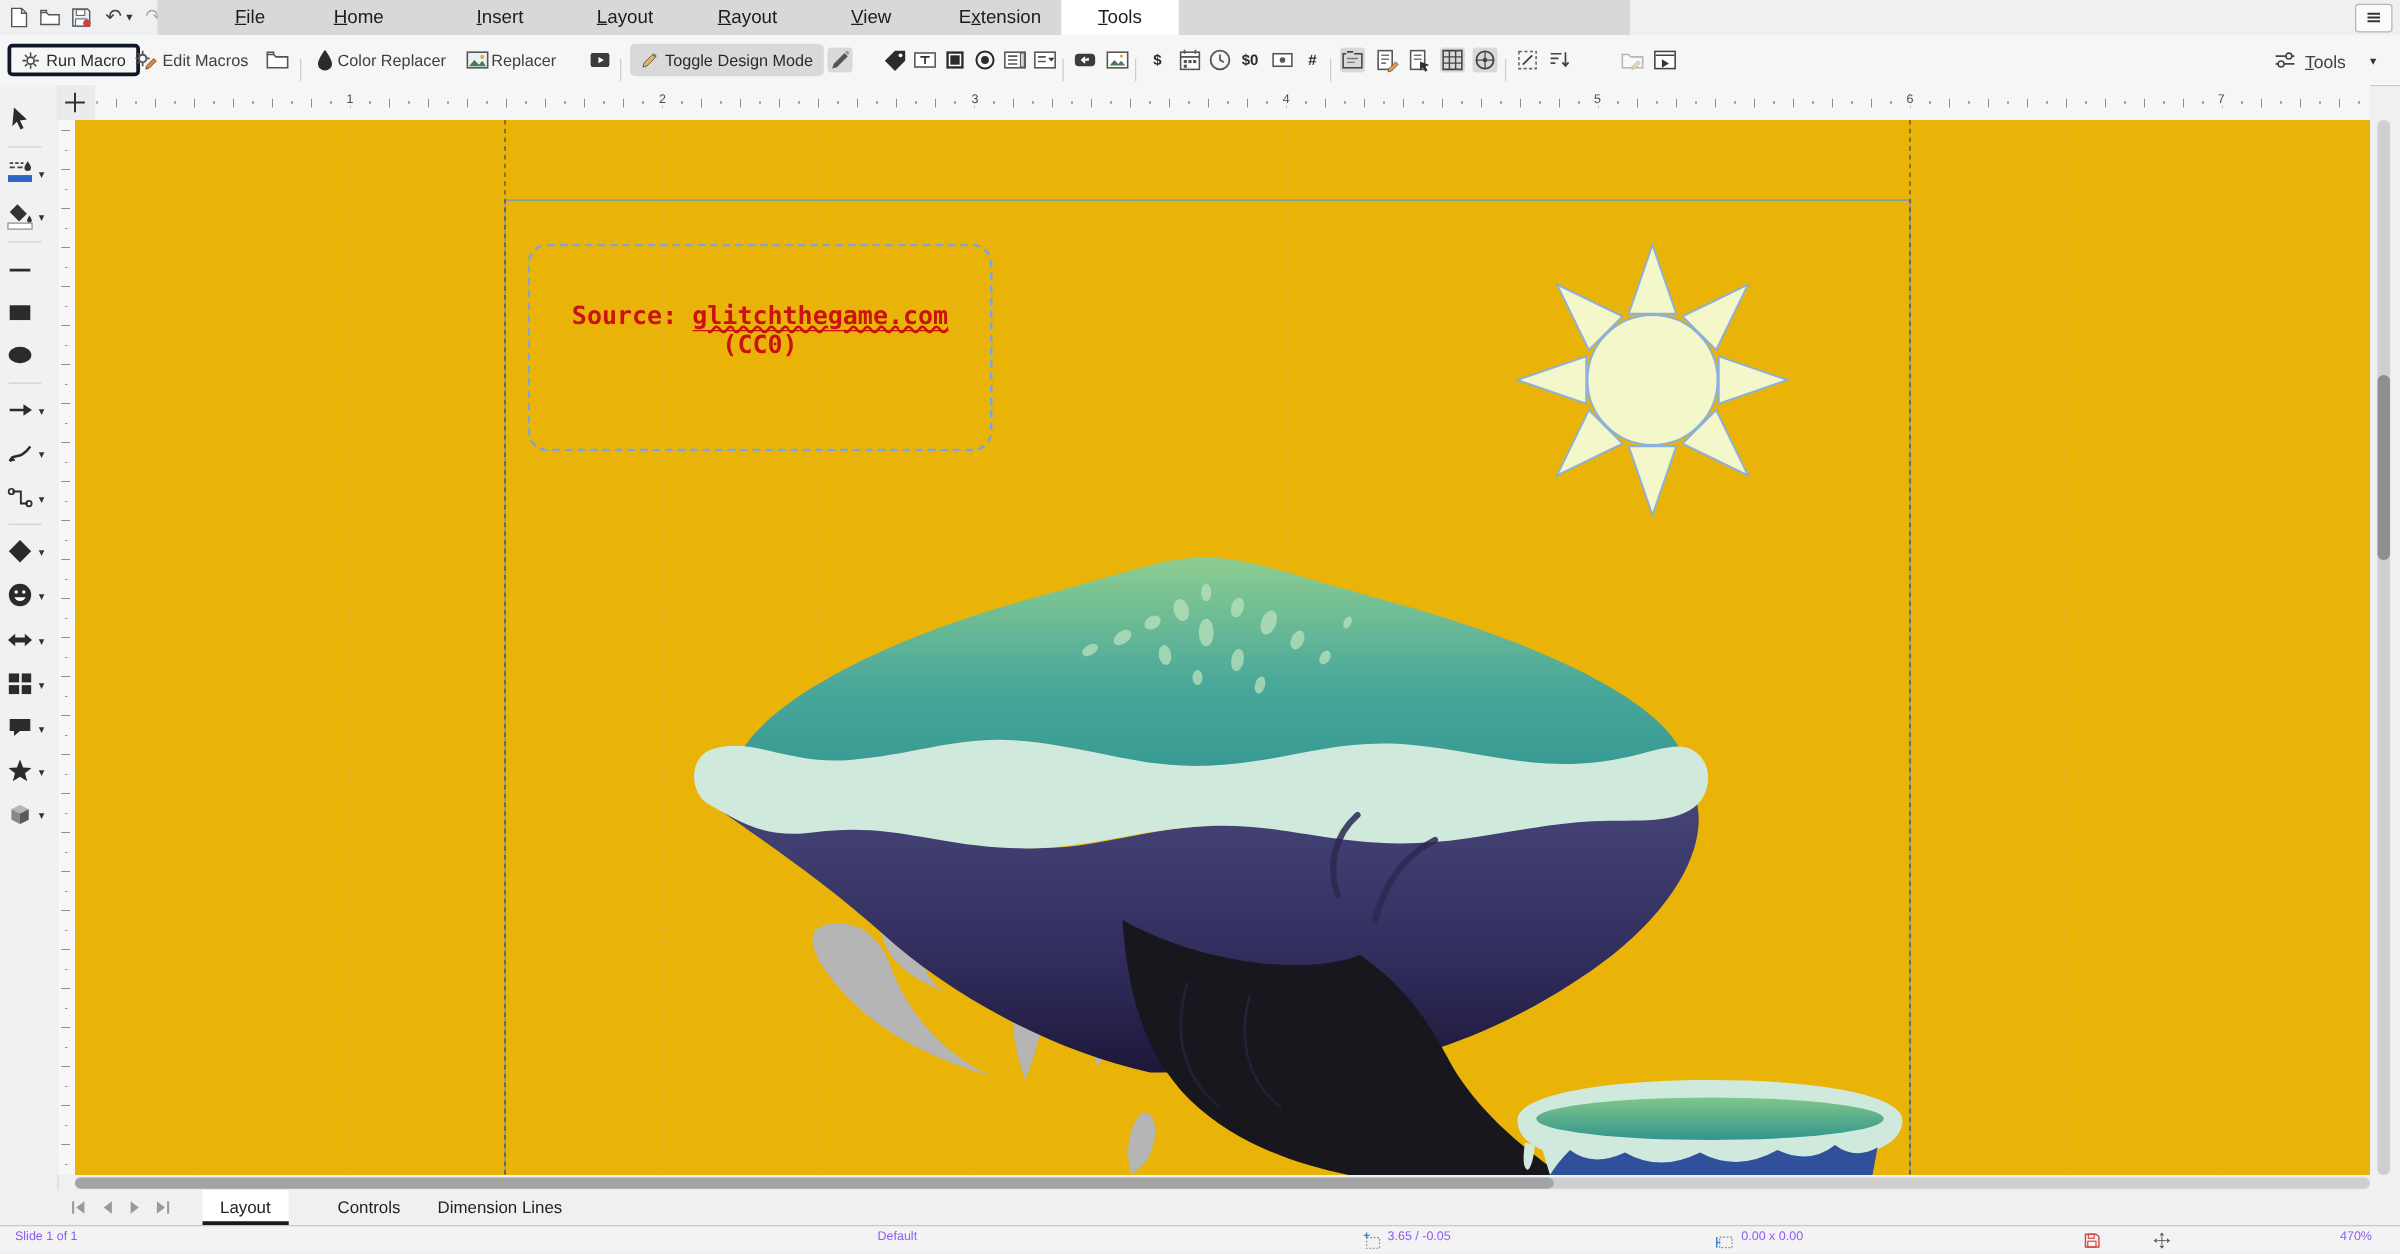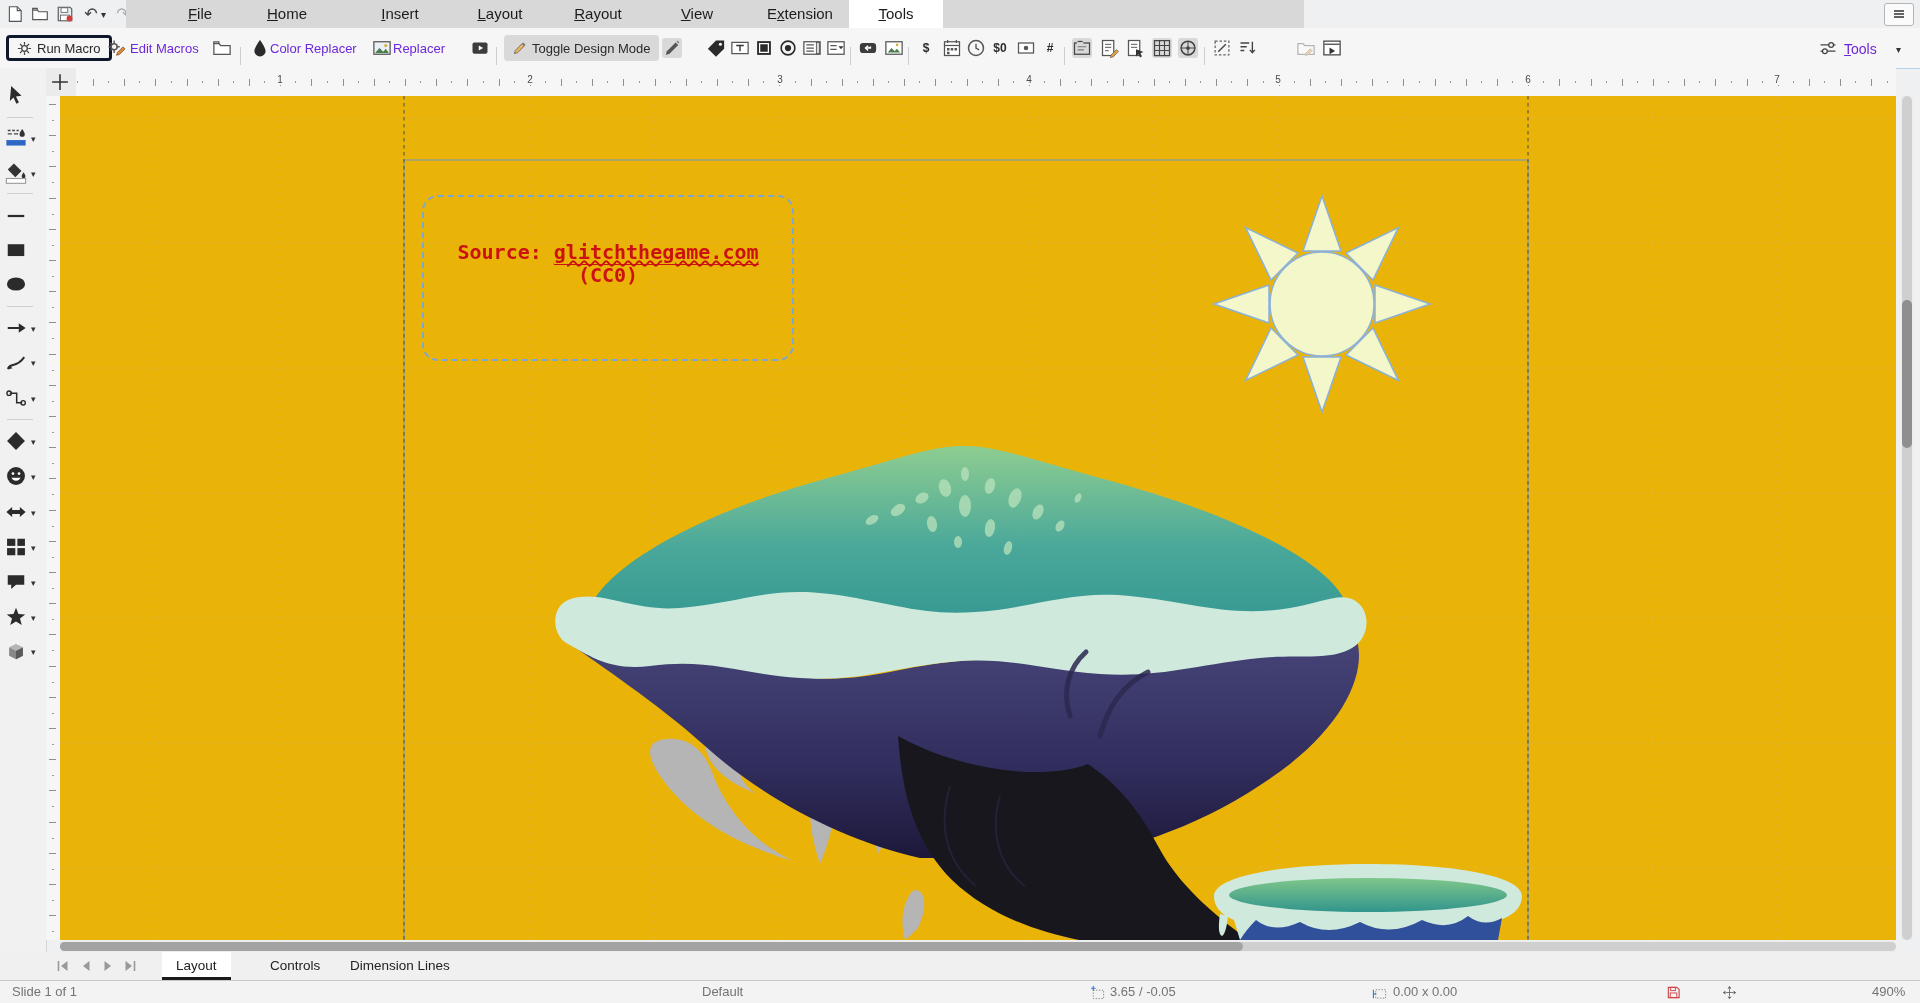--- a/index.html
+++ b/index.html
@@ -15,21 +15,21 @@
   .menu-tab .key{text-decoration:underline}
   .menu-tab.active{background:#ffffff}
   .uglyph{font-size:16px;color:#444;line-height:18px;text-align:center;display:block}
   .dim{opacity:.4}
   .caret{position:absolute;font-size:10px;color:#333;line-height:10px}
   #hamburger{position:absolute;left:1884px;top:3px;width:28px;height:21px;border:1px solid #b5b5b6;border-radius:3px;background:#fbfbfb}
   
   #toolbar{position:absolute;left:0;top:28px;width:1920px;height:40px;background:#f6f6f7;border-bottom:1px solid #b7d3ea}
   .tico{position:absolute;top:10px;width:20px;height:20px;display:flex;align-items:center;justify-content:center}
   .tico.on{background:#d9d9da;border-radius:3px}
-  .tlabel{position:absolute;top:13px;font-size:13px;color:#6d28d9;white-space:nowrap}
+  .tlabel{position:absolute;top:13px;font-size:13px;color:#404040;white-space:nowrap}
   .tbtn{position:absolute;top:7px;height:26px;display:flex;align-items:center;gap:5px;padding:0 8px;font-size:13px;border-radius:4px;box-sizing:border-box}
   #btn-run{border:3px solid #0f172a}
   #btn-toggle{background:#d9d9da}
   .vsep{position:absolute;top:19px;width:1px;height:18px;background:#cdcdce}
   .glyph{font-size:12px;font-weight:bold;color:#2b2b2b}
   
   #sidetools{position:absolute;left:0;top:68px;width:46px;height:884px;background:#f1f1f2;border-right:1px solid #d6d6d7}
   .stool{position:absolute;left:5px;width:22px;height:22px}
   .scaret{position:absolute;left:31px;font-size:9px;color:#333}
   .ssep{position:absolute;left:7px;width:26px;height:1px;background:#d0d0d1}
@@ -62,21 +62,21 @@
   #hthumb{position:absolute;left:0;top:1px;width:1183px;height:9px;background:#a3a3a3;border-radius:5px}
   #vscroll{position:absolute;left:1901px;top:96px;width:12px;height:844px;background:#ededee}
   #vtrack{position:absolute;left:1px;top:0;width:10px;height:844px;background:#cfcfcf;border-radius:5px}
   #vthumb{position:absolute;left:1px;top:204px;width:10px;height:148px;background:#8f8f8f;border-radius:5px}
   
   #bottombar{position:absolute;left:0;top:952px;width:1920px;height:28px;background:#f0f0f1}
   .navarr{position:absolute;top:6px;width:16px;height:16px}
   .btab{position:absolute;top:0;height:28px;line-height:28px;font-size:13.5px;color:#222;padding:0 14px;cursor:default}
   .btab.active{background:#ffffff;border-bottom:3px solid #1a1a1a;box-sizing:border-box;font-weight:normal}
   
-  #statusbar{position:absolute;left:0;top:980px;width:1920px;height:23px;background:#f3f3f4;border-top:1px solid #c8c8c9;font-size:13px;color:#737373}
+  #statusbar{position:absolute;left:0;top:980px;width:1920px;height:23px;background:#f3f3f4;border-top:1px solid #c8c8c9;font-size:10px;color:#8b5cf6}
   .sitem{position:absolute;top:3px;white-space:nowrap}
   .sico{position:absolute;top:4px;width:15px;height:15px}
 </style>
 </head>
 <body>
 
 <div id="tabbar">
   <span class="qicon" style="left:6px">
       <svg viewBox="0 0 16 16">
         <path d="M3 1.5h7l3.5 3.5v9.5H3z" fill="#fff" stroke="#555"></path>
@@ -642,14 +642,14 @@
         <rect x="4.5" y="8.5" width="7" height="5" fill="none" stroke="#d04545" stroke-width="1"></rect>
       </svg>
     </span>
   <span class="sico" style="left:1722px">
       <svg viewBox="0 0 16 16">
         <path d="M8 1l2 2.6H6zM8 15l2-2.6H6zM1 8l2.6-2v4zM15 8l-2.6-2v4z" fill="#555"></path>
         <path d="M8 4v8M4 8h8" stroke="#555" stroke-width=".8"></path>
       </svg>
     </span>
 
-  <span class="sitem" style="left:1872px">490%</span>
+  <span class="sitem" style="left:1872px">470%</span>
 </div>
 
 </body></html>

